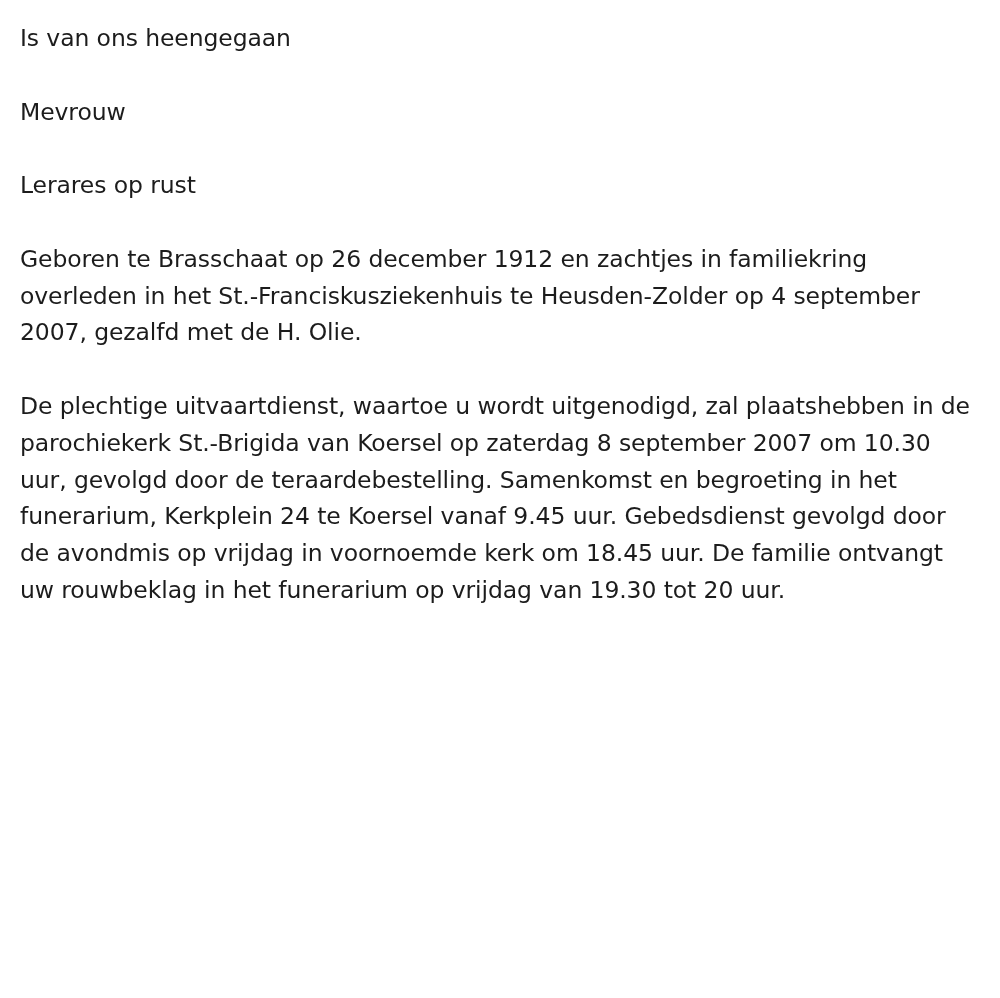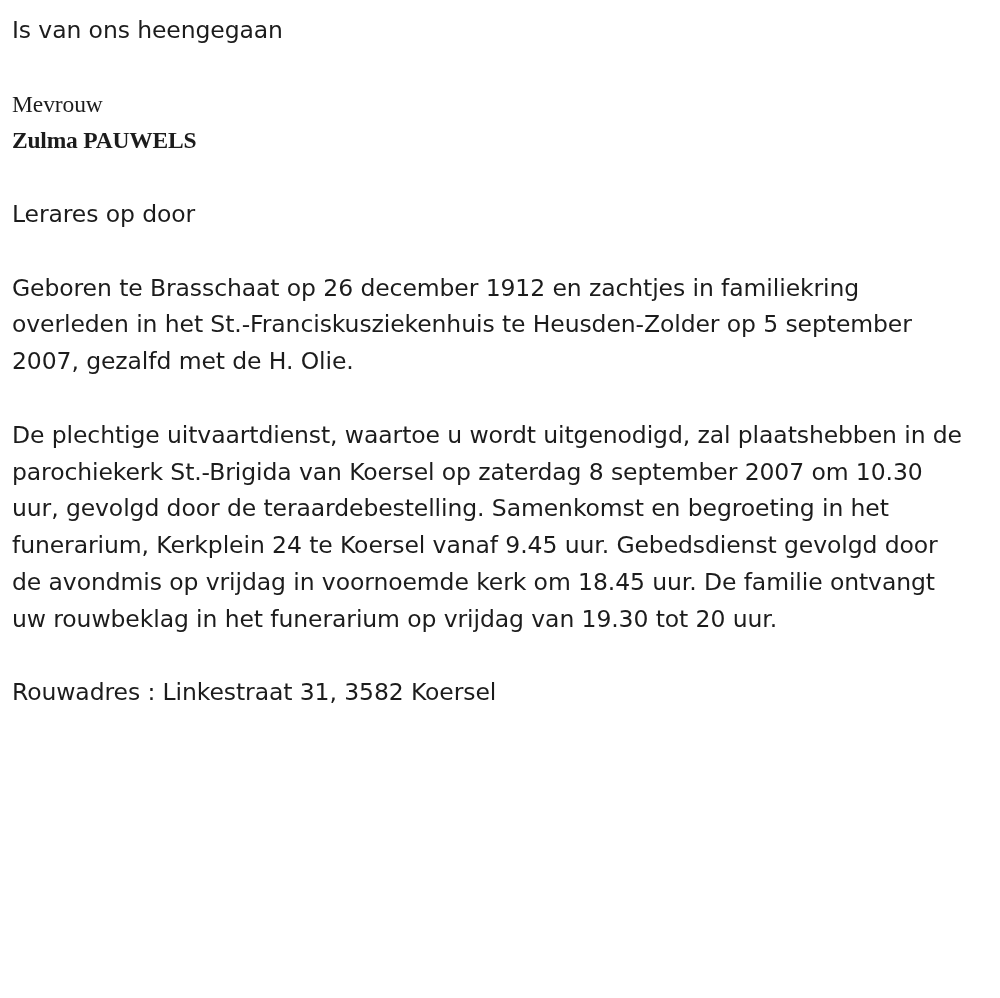--- a/index.html
+++ b/index.html
@@ -21,61 +21,58 @@
     background: #ffffff;
     color: #1c1c1c;
     font-family: "DejaVu Sans", sans-serif;
     font-size: 23.5px;
     line-height: 36.8px;
     font-weight: 400;
     letter-spacing: -0.1px;
     -webkit-font-smoothing: antialiased;
   }
   .block {
-    margin: 0;
+    margin: 8px;
     padding: 0;
     max-width: 958px;
   }
   .block + .block {
     margin-top: 36.8px;
   }
   .line {
     display: block;
     white-space: normal;
   }
   .name-line {
     font-weight: 700;
     letter-spacing: -0.2px;
   }
   .tight > .line {
     display: block;
-    font-family: Liberation Serif, serif;
   }
   .flow {
     max-width: 960px;
   }
 </style>
 </head>
 <body>
 
 <div class="notice">
 
   <p class="block">
     <span class="line">Is van ons heengegaan</span>
   </p>
 
   <p class="block tight">
     <span class="line">Mevrouw</span>
-    <span class="line name-line">Zulma PAUWELS</span>
   </p>
 
   <p class="block">
-    <span class="line">Lerares op door</span>
+    <span class="line">Lerares op rust</span>
   </p>
 
-  <p class="block flow">Geboren te Brasschaat op 26 december 1912 en zachtjes in familiekring overleden in het St.-Franciskusziekenhuis te Heusden-Zolder op 5 september 2007, gezalfd met de H. Olie.</p>
+  <p class="block flow">Geboren te Brasschaat op 26 december 1912 en zachtjes in familiekring overleden in het St.-Franciskusziekenhuis te Heusden-Zolder op 4 september 2007, gezalfd met de H. Olie.</p>
 
   <p class="block flow">De plechtige uitvaartdienst, waartoe u wordt uitgenodigd, zal plaatshebben in de parochiekerk St.-Brigida van Koersel op zaterdag 8 september 2007 om 10.30 uur, gevolgd door de teraardebestelling. Samenkomst en begroeting in het funerarium, Kerkplein 24 te Koersel vanaf 9.45 uur. Gebedsdienst gevolgd door de avondmis op vrijdag in voornoemde kerk om 18.45 uur. De familie ontvangt uw rouwbeklag in het funerarium op vrijdag van 19.30 tot 20 uur.</p>
 
-  <p class="block">Rouwadres : Linkestraat 31, 3582 Koersel</p>
 
 
 </div>
 
 </body></html>

